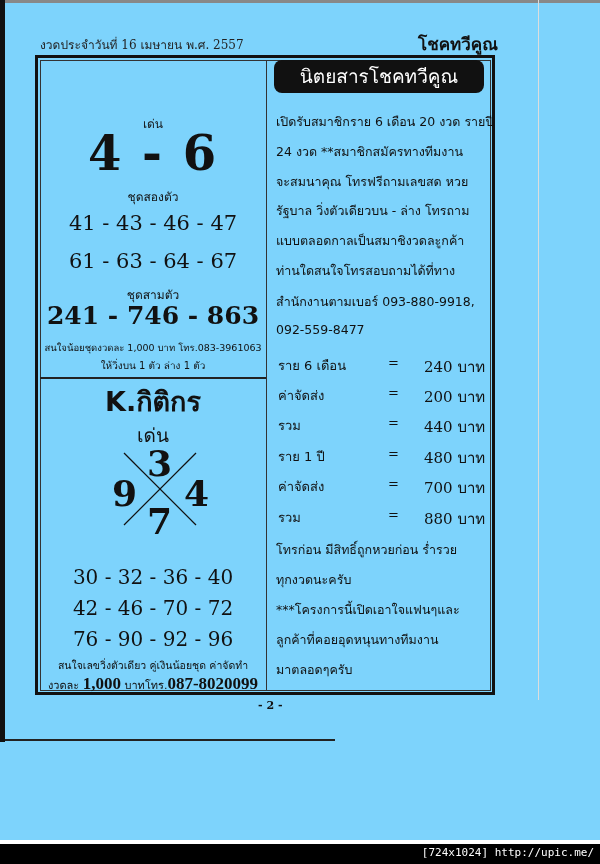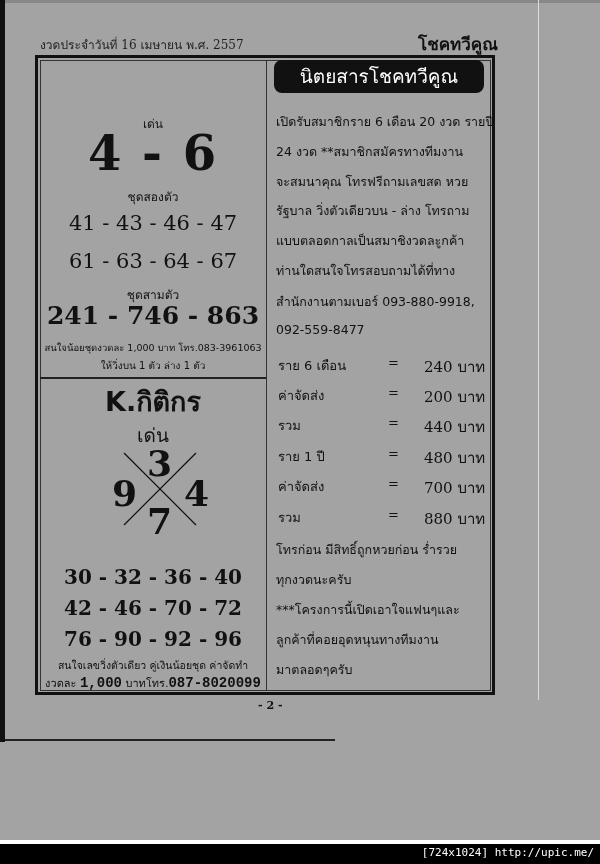--- a/index.html
+++ b/index.html
@@ -1,18 +1,18 @@
 <!DOCTYPE html>
 <html><head>
 <meta charset="utf-8">
 <style>
   html, body { margin:0; padding:0; }
   body { width:600px; height:864px; background:#fff; position:relative; overflow:hidden;
          font-family:"DejaVu Serif", serif; color:#111; }
-  .page { position:absolute; left:0; top:0; width:600px; height:840px; background:#a3a3a3; }
+  .page { position:absolute; left:0; top:0; width:600px; height:840px; background:#7dd3fc; }
   .left-edge { position:absolute; left:0; top:0; width:5px; height:742px; background:#111; }
   .top-edge { position:absolute; left:0; top:0; width:600px; height:3px; background:#888; }
   .right-dash { position:absolute; left:538px; top:0; width:1px; height:700px; background:#ddd; }
   .header-left { position:absolute; left:40px; top:35px; font-size:12px; font-family:"DejaVu Serif", serif; color:#222; }
   .header-right { position:absolute; left:418px; top:30px; font-size:17px; font-weight:bold; font-family:"DejaVu Sans", sans-serif; }
   .frame { position:absolute; left:35px; top:55px; width:460px; height:640px; border:3px solid #111; box-sizing:border-box; }
   .frame-inner { position:absolute; left:40px; top:60px; width:451px; height:631px; border:1px solid #333; box-sizing:border-box; }
   .col-divider { position:absolute; left:266px; top:60px; width:1px; height:631px; background:#333; }
   .left-divider { position:absolute; left:40px; top:377px; width:226px; height:2px; background:#222; }
 
@@ -25,24 +25,24 @@
   .lbl3 { left:40px; top:285px; width:226px; font-size:12px; font-family:"DejaVu Sans", sans-serif; }
   .row3 { left:40px; top:301px; width:226px; font-size:25px; font-weight:bold; font-family:"DejaVu Serif", serif; }
   .note1 { left:40px; top:340px; width:226px; font-size:9.5px; font-family:"DejaVu Sans", sans-serif; }
   .note2 { left:40px; top:358px; width:226px; font-size:10px; font-family:"DejaVu Sans", sans-serif; }
 
   .name2 { left:40px; top:380px; width:226px; font-size:27px; font-weight:bold; font-family:"DejaVu Sans", sans-serif; }
   .den2 { left:40px; top:420px; width:226px; font-size:19px; font-family:"DejaVu Sans", sans-serif; }
   .cross { position:absolute; left:122px; top:451px; width:76px; height:76px; }
   .dig { position:absolute; font-size:36px; font-weight:bold; font-family:"DejaVu Serif", serif; }
   .lbl4 { left:40px; top:545px; width:226px; font-size:13px; font-family:"DejaVu Sans", sans-serif; }
-  .row4 { left:40px; width:226px; font-size:20px; font-weight:bold; font-family:"DejaVu Serif", serif; }
+  .row4 { left:40px; width:226px; font-size:20px; font-weight:normal; font-family:"DejaVu Serif", serif; }
   .note3 { left:40px; top:657px; width:226px; font-size:10.5px; font-family:"DejaVu Sans", sans-serif; }
   .note4 { left:40px; top:674px; width:226px; font-size:11px; font-family:"DejaVu Sans", sans-serif; }
-  .note4 b { font-family:Liberation Mono, monospace; font-size:14px; }
+  .note4 b { font-family:Liberation Serif, serif; font-size:17px; }
 
   .banner { position:absolute; left:274px; top:60px; width:210px; height:33px; background:#111; border-radius:8px;
             color:#fff; font-family:"DejaVu Sans", sans-serif; font-size:19px; text-align:center; line-height:33px; }
   .rtext { position:absolute; left:276px; width:214px; font-family:"DejaVu Sans", sans-serif; font-size:12.5px; white-space:nowrap; }
   .price-row { position:absolute; left:278px; width:210px; font-family:"DejaVu Sans", sans-serif; font-size:13px; }
   .price-row .lab { position:absolute; left:0; }
   .price-row .eq { position:absolute; left:110px; }
   .price-row .val { position:absolute; left:146px; font-family:"DejaVu Serif", serif; font-size:15px; }
 
   .pagenum { position:absolute; left:258px; top:699px; font-size:11px; font-weight:bold; font-family:"DejaVu Serif", serif; }

